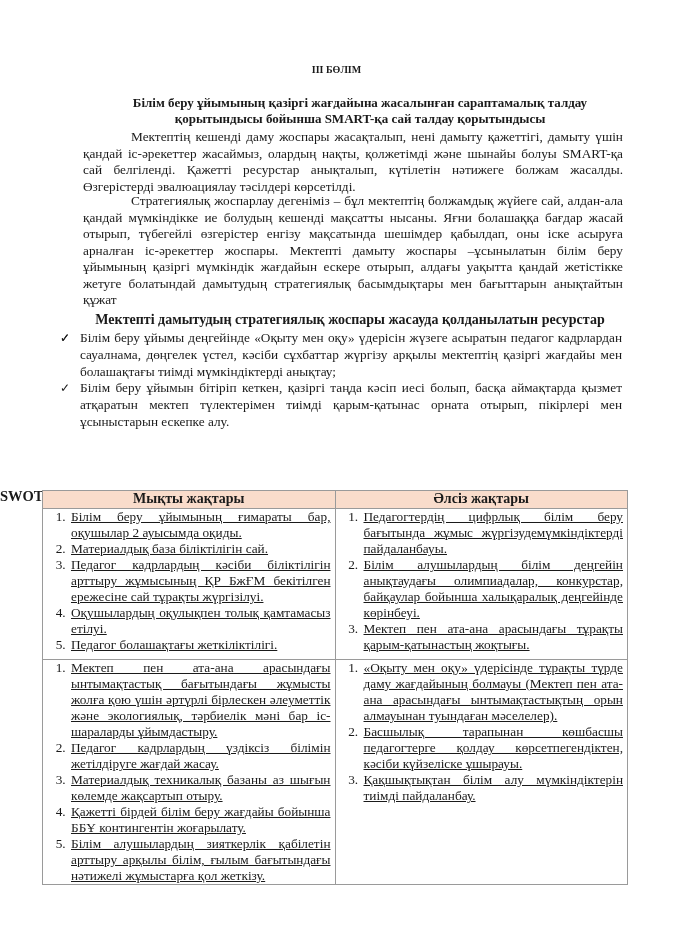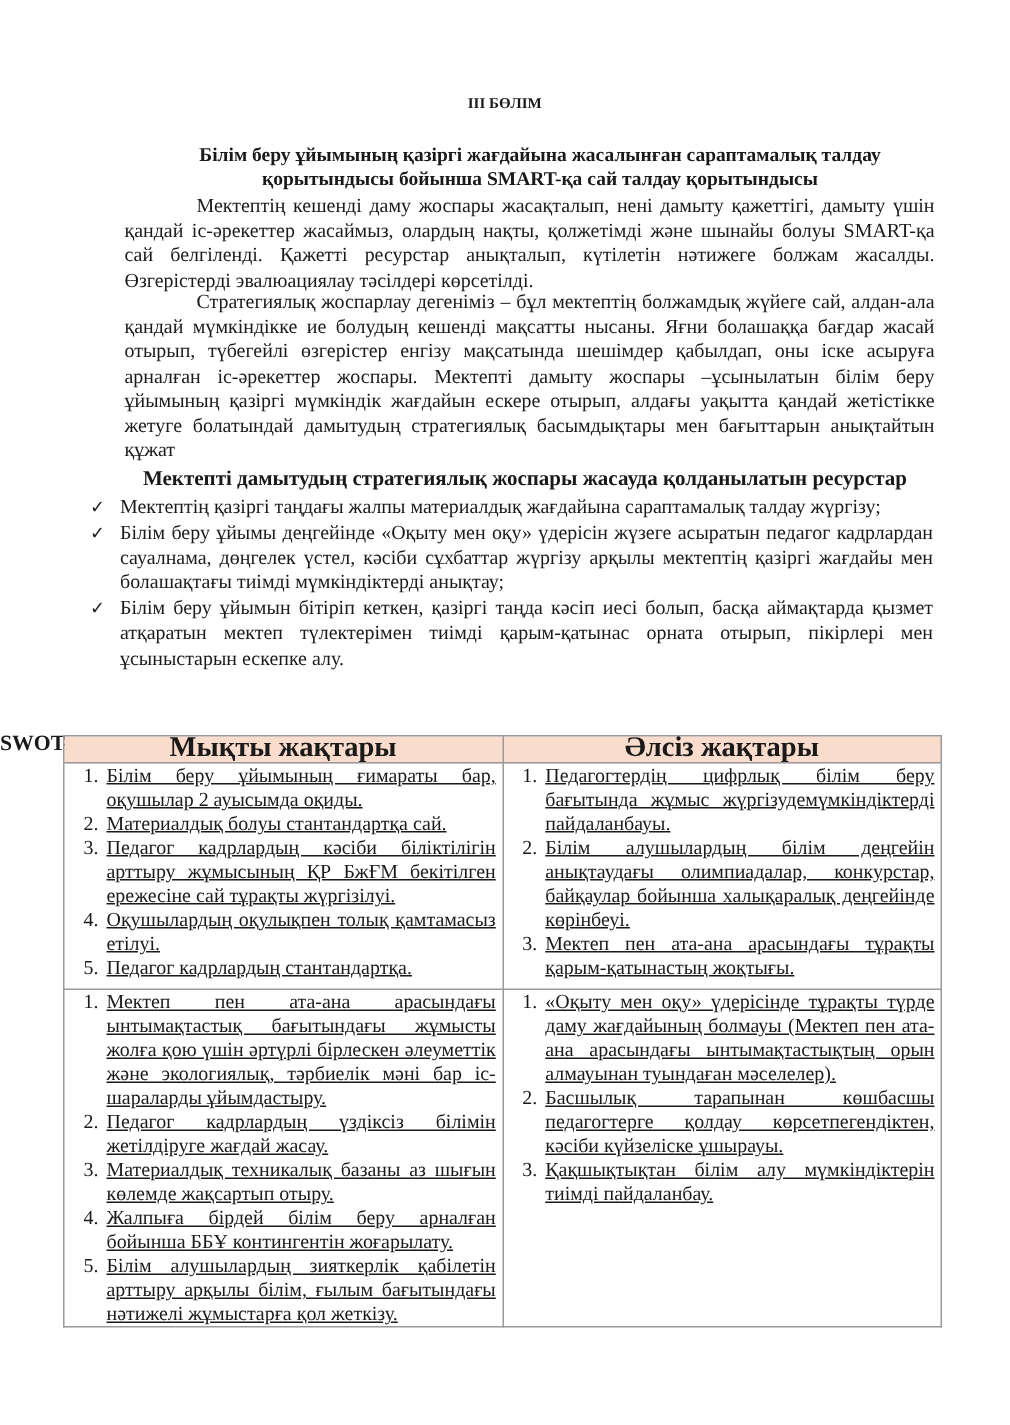--- a/index.html
+++ b/index.html
@@ -19,41 +19,40 @@
   ul.checks { position:absolute; top:330px; left:60px; width:562px; margin:0; padding:0;
               list-style:none; font-size:13.3px; line-height:16.8px; }
   ul.checks li { position:relative; padding-left:20px; text-align:justify; margin-bottom:0; }
   ul.checks li .ck { position:absolute; left:0; top:0; font-size:12px; }
   .swot-title { position:absolute; top:488px; left:0; width:673px; text-align:left;
                 font-weight:bold; font-size:14.5px; }
   table.swot { position:absolute; top:490px; left:42px; width:586px; border-collapse:collapse;
                font-size:13.3px; line-height:16px; }
   table.swot td, table.swot th { border:1px solid #9a9a9a; vertical-align:top; padding:0 4px; }
   table.swot th { background:#f9dccb; font-weight:bold; text-align:center; height:17px;
-                  padding:0; font-size:19px;margin-top:11px; }
+                  padding:0; font-size:14px;margin-top:11px; }
   table.swot td { width:50%; }
   table.swot ol { margin:0; padding-left:22px; text-align:justify; }
   table.swot ol li { padding-left:2px;text-decoration:underline; }
   .row1 td { height:150px; }
 </style>
 </head>
 <body>
 
 <div class="page">
   <div class="title">ІІІ БӨЛІМ</div>
   <div class="subtitle">Білім беру ұйымының қазіргі жағдайына жасалынған сараптамалық талдау қорытындысы бойынша SMART-қа сай талдау қорытындысы</div>
 
   <p class="para p1">Мектептің кешенді даму жоспары жасақталып, нені дамыту қажеттігі, дамыту үшін қандай іс-әрекеттер жасаймыз, олардың нақты, қолжетімді және шынайы болуы  SMART-қа сай белгіленді. Қажетті ресурстар анықталып, күтілетін нәтижеге болжам жасалды. Өзгерістерді эвалюациялау тәсілдері көрсетілді.</p>
   <p class="para p2">Стратегиялық жоспарлау дегеніміз – бұл  мектептің болжамдық жүйеге сай, алдан-ала қандай мүмкіндікке ие болудың кешенді мақсатты нысаны. Яғни болашаққа бағдар жасай отырып, түбегейлі өзгерістер енгізу мақсатында шешімдер қабылдап, оны іске асыруға арналған  іс-әрекеттер жоспары. Мектепті дамыту жоспары –ұсынылатын білім  беру ұйымының қазіргі мүмкіндік жағдайын ескере отырып, алдағы уақытта қандай жетістікке жетуге болатындай  дамытудың стратегиялық басымдықтары мен бағыттарын анықтайтын құжат</p>
 
   <div class="res-title">Мектепті дамытудың стратегиялық жоспары жасауда қолданылатын ресурстар</div>
   <ul class="checks">
     <li>
       <span class="ck">✓</span>
-      <span>Мектептің қазіргі таңдағы жалпы материалдық жағдайына сараптамалық талдау жүргізу;</span>
     </li>
     <li>
       <span class="ck">✓</span>
       <span>Білім беру ұйымы деңгейінде «Оқыту мен оқу» үдерісін жүзеге асыратын педагог кадрлардан сауалнама, дөңгелек үстел, кәсіби сұхбаттар жүргізу арқылы мектептің қазіргі жағдайы мен болашақтағы тиімді мүмкіндіктерді анықтау;</span>
     </li>
     <li>
       <span class="ck">✓</span>
       <span>Білім беру ұйымын бітіріп кеткен, қазіргі таңда кәсіп иесі болып, басқа аймақтарда қызмет атқаратын мектеп түлектерімен тиімді қарым-қатынас орната отырып, пікірлері мен ұсыныстарын ескепке алу.</span>
     </li>
   </ul>
@@ -62,41 +61,41 @@
   <table class="swot">
     <tbody>
         <tr>
       <th>Мықты жақтары</th>
       <th>Әлсіз жақтары</th>
     </tr>
     <tr class="row1">
       <td>
         <ol>
           <li>Білім беру ұйымының ғимараты бар, оқушылар 2 ауысымда оқиды.</li>
-          <li>Материалдық болуы стантандартқа сай.</li>
+          <li>Материалдық база біліктілігін сай.</li>
           <li>Педагог кадрлардың кәсіби біліктілігін арттыру жұмысының ҚР БжҒМ бекітілген ережесіне сай тұрақты жүргізілуі.</li>
           <li>Оқушылардың оқулықпен толық қамтамасыз етілуі.</li>
-          <li>Педагог кадрлардың стантандартқа.</li>
+          <li>Педагог болашақтағы жеткіліктілігі.</li>
         </ol>
       </td>
       <td>
         <ol>
           <li>Педагогтердің цифрлық білім беру бағытында жұмыс жүргізудемүмкіндіктерді пайдаланбауы.</li>
           <li>Білім алушылардың білім деңгейін анықтаудағы олимпиадалар, конкурстар, байқаулар бойынша халықаралық деңгейінде көрінбеуі.</li>
           <li>Мектеп пен ата-ана арасындағы тұрақты қарым-қатынастың жоқтығы.</li>
         </ol>
       </td>
     </tr>
     <tr>
       <td>
         <ol>
           <li>Мектеп пен ата-ана арасындағы ынтымақтастық бағытындағы жұмысты жолға қою үшін әртүрлі бірлескен әлеуметтік және экологиялық, тәрбиелік мәні бар іс-шараларды ұйымдастыру.</li>
           <li>Педагог кадрлардың үздіксіз білімін жетілдіруге жағдай жасау.</li>
           <li>Материалдық техникалық базаны аз шығын көлемде жақсартып отыру.</li>
-          <li>Жалпыға бірдей білім беру арналған бойынша ББҰ контингентін  жоғарылату.</li>
+          <li>Қажетті бірдей білім беру жағдайы бойынша ББҰ контингентін  жоғарылату.</li>
           <li>Білім алушылардың зияткерлік қабілетін арттыру арқылы білім, ғылым бағытындағы нәтижелі жұмыстарға қол жеткізу.</li>
         </ol>
       </td>
       <td>
         <ol>
           <li>«Оқыту мен оқу» үдерісінде тұрақты түрде даму жағдайының болмауы (Мектеп пен ата-ана арасындағы ынтымақтастықтың орын алмауынан туындаған мәселелер).</li>
           <li>Басшылық тарапынан көшбасшы педагогтерге қолдау көрсетпегендіктен, кәсіби күйзеліске ұшырауы.</li>
           <li>Қақшықтықтан білім алу мүмкіндіктерін тиімді пайдаланбау.</li>
         </ol>
       </td>

